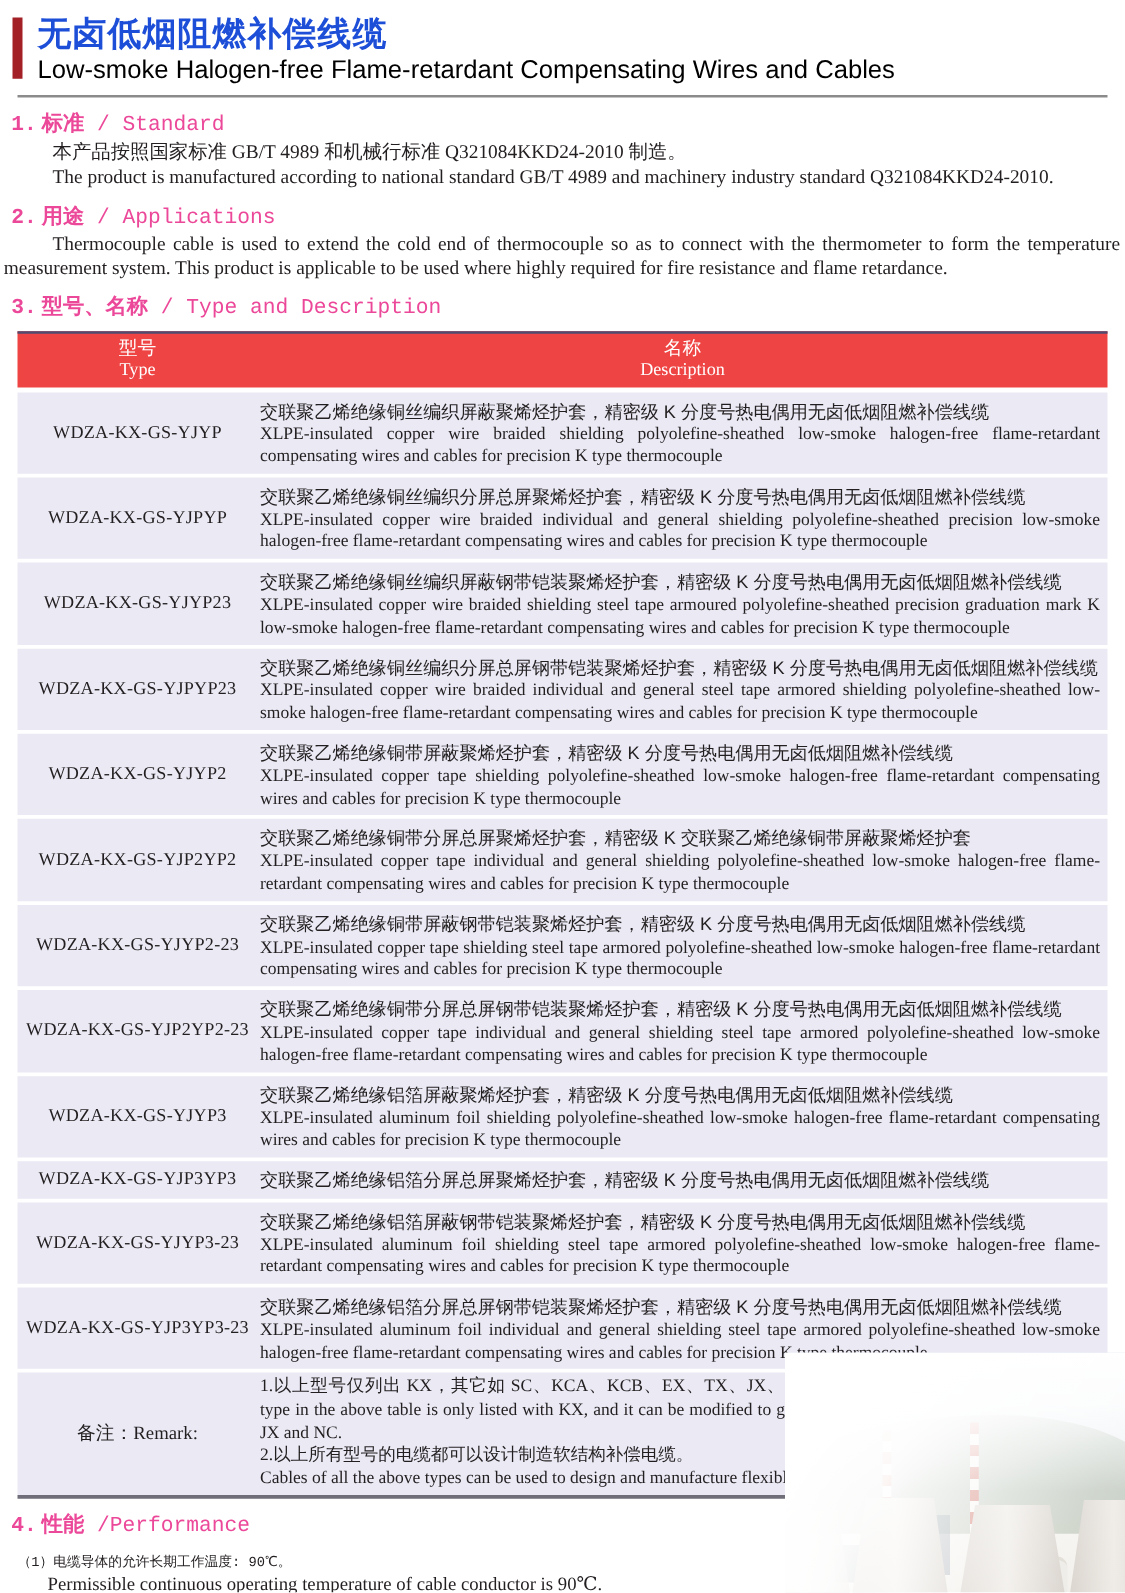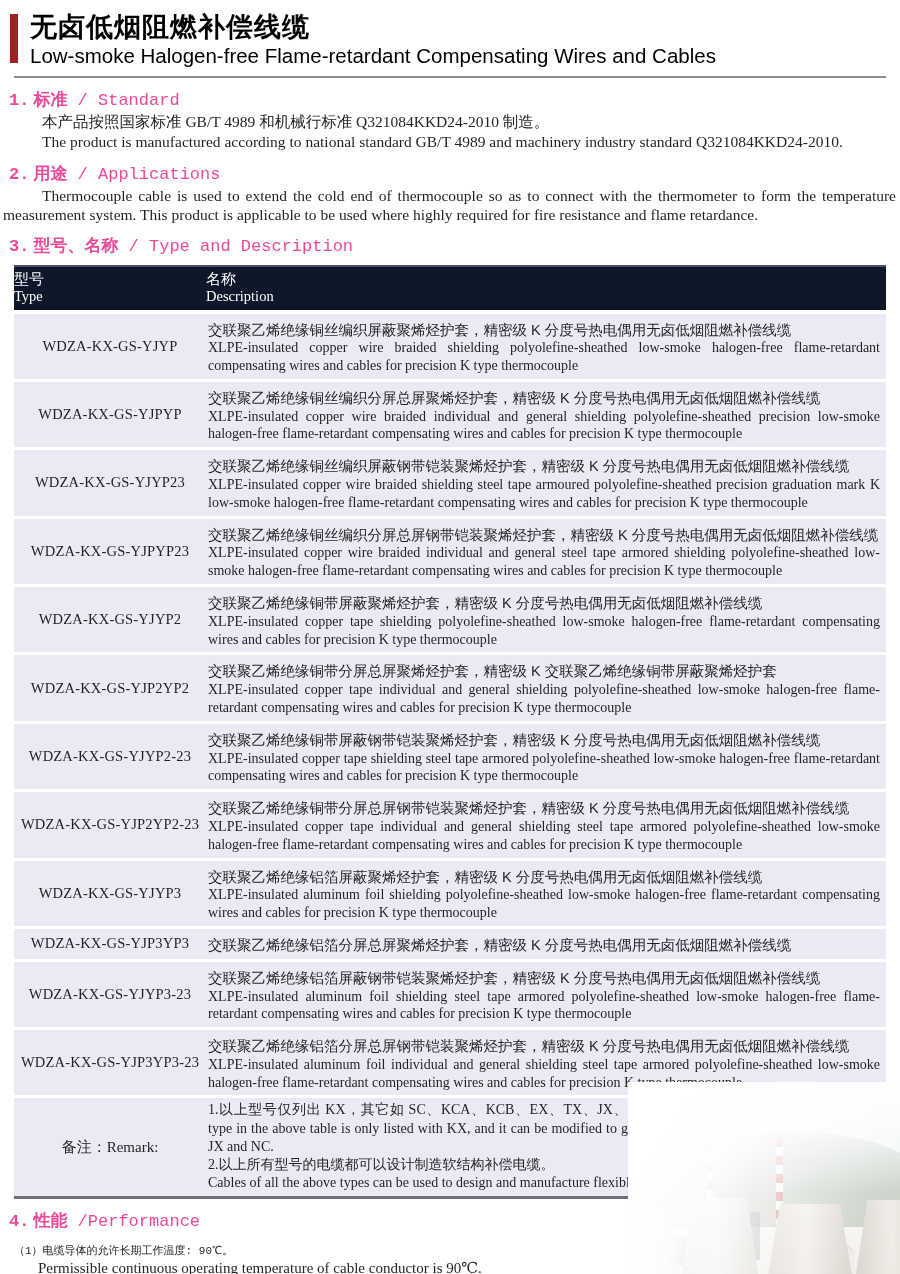--- a/index.html
+++ b/index.html
@@ -3,37 +3,37 @@
 <meta charset="utf-8">
 <style>
   html,body{margin:0;padding:0;background:#fff;}
   .page{position:relative;width:900px;height:1274px;background:#fff;overflow:hidden;
         color:#231f20;font-family:"Liberation Serif","DejaVu Serif",serif;}
 
   
   .hdr{position:relative;padding:11px 14px 0 30px;}
   .red-bar{position:absolute;left:10px;top:14px;width:8px;height:49px;background:#a32126;}
   .title-zh{margin:0;font-family:"Liberation Sans","DejaVu Sans",sans-serif;
-            font-weight:bold;font-size:27px;line-height:1.2;color:#000000;letter-spacing:1px;}
+            font-weight:bold;font-size:27px;line-height:1.2;color:#1d4ed8;letter-spacing:1px;}
   .title-en{margin:1px 0 0;font-family:"Liberation Sans","DejaVu Sans",sans-serif;
             font-weight:normal;font-size:20.5px;line-height:1.2;color:#000000;}
   .rule{margin:7px 14px 0;border-top:2px solid #8b8b8b;height:0;}
 
   
   .sec-h{margin:12px 0 1px 9px;font-family:Liberation Mono, monospace;
          font-size:17px;line-height:1.25;color:#ec4899;}
   .sec-h .n,.sec-h .z{font-weight:bold;}
   .sec-h .n{margin-right:4px;}
   .sec-h .e,.sec-h .s{font-weight:normal;}
   .para{margin:1px 0 0;padding:0 4px 0 3px;text-indent:39px;font-size:15.5px;line-height:1.24;
         text-align:justify;}
 
   
   .ctable{margin:7px 14px 0;border-bottom:3px solid #6f6e79;}
-  .thead{display:flex;background:#0f172a;color:#fff;
+  .thead{display:flex;background:#ef4444;color:#fff;text-align:center;
          padding:2px 0 4px;border-top:2px solid #524b70;}
   .th1{width:192px;flex:none;}
   .th2{flex:1;}
   .th-zh{font-family:"Liberation Sans","DejaVu Sans",sans-serif;font-size:15px;line-height:1.3;}
   .th-en{font-size:14.5px;line-height:1.2;}
   .tbody{margin-top:4px;}
   .trow{display:flex;background:#eae9f4;align-items:center;}
   .trow + .trow{margin-top:3px;}
   .tcol-type{width:192px;flex:none;text-align:center;font-size:14.5px;letter-spacing:.2px;}
   .tcol-desc{flex:1;padding:7px 6px 4px 2px;}

